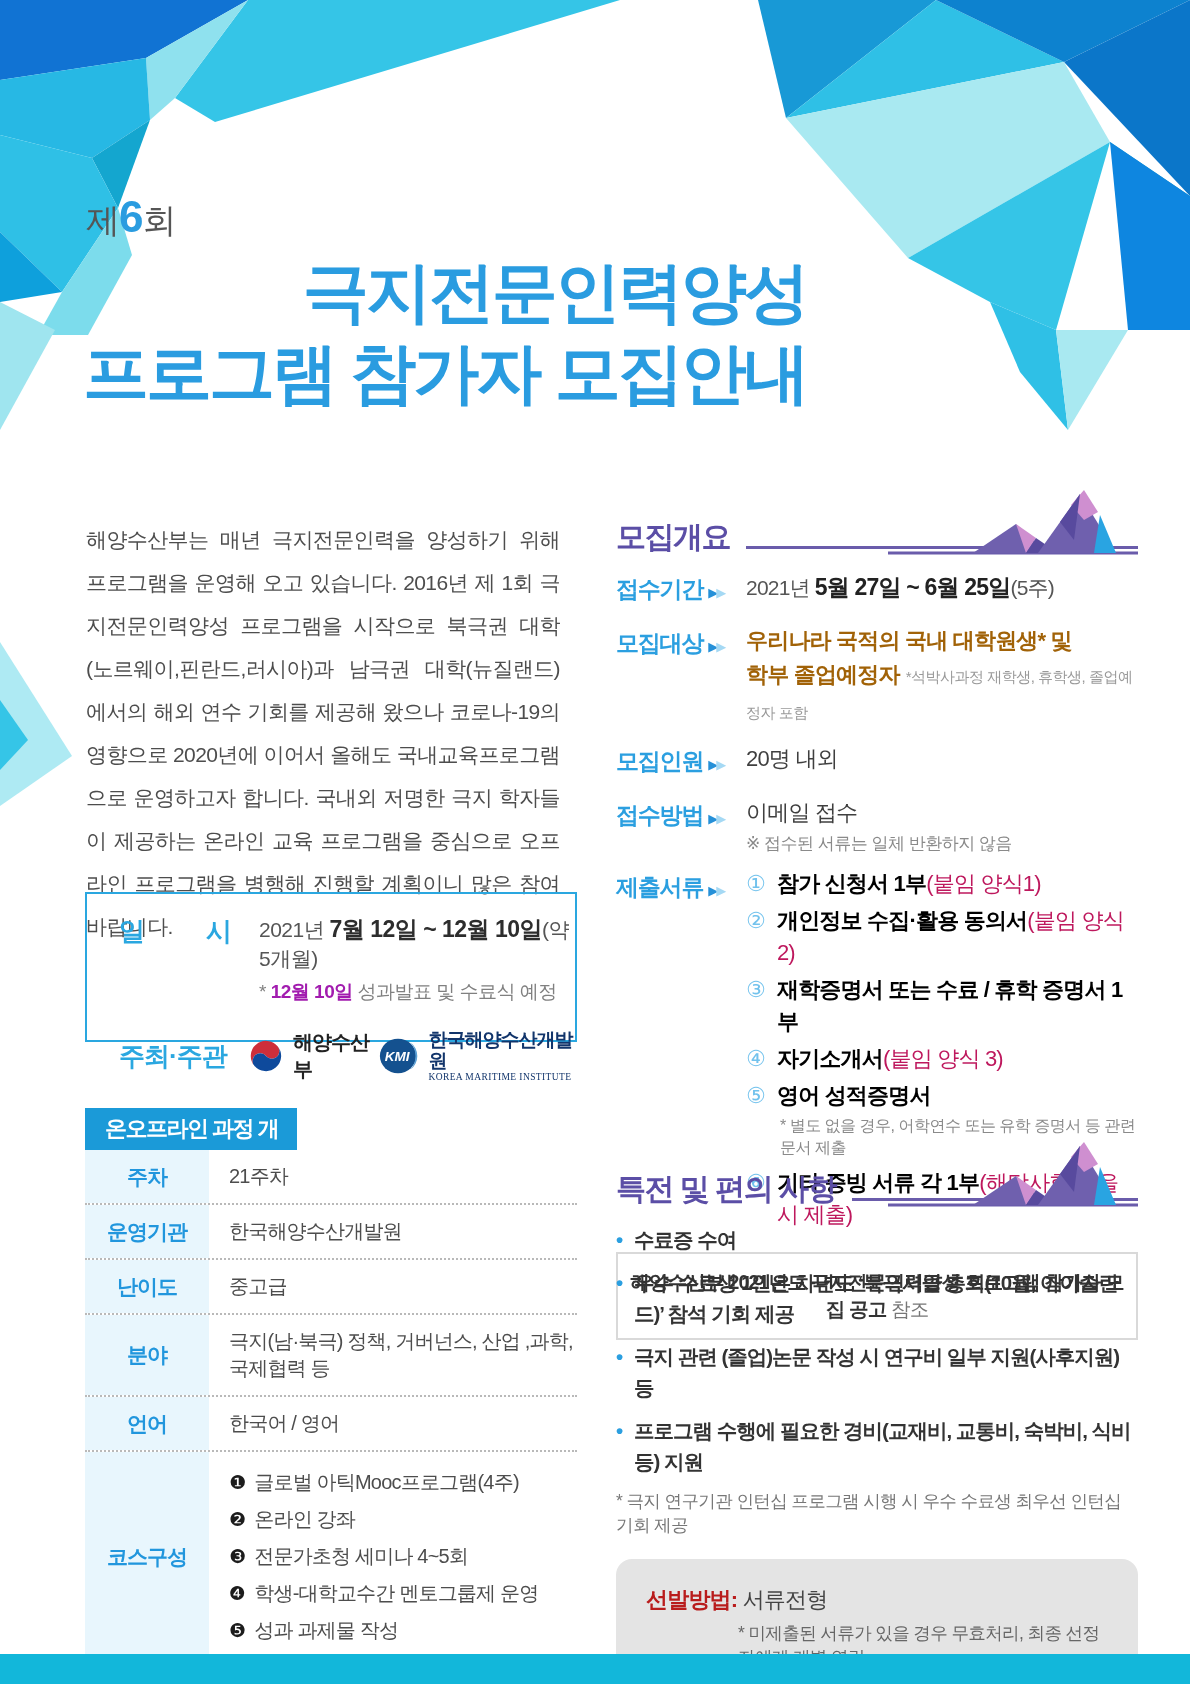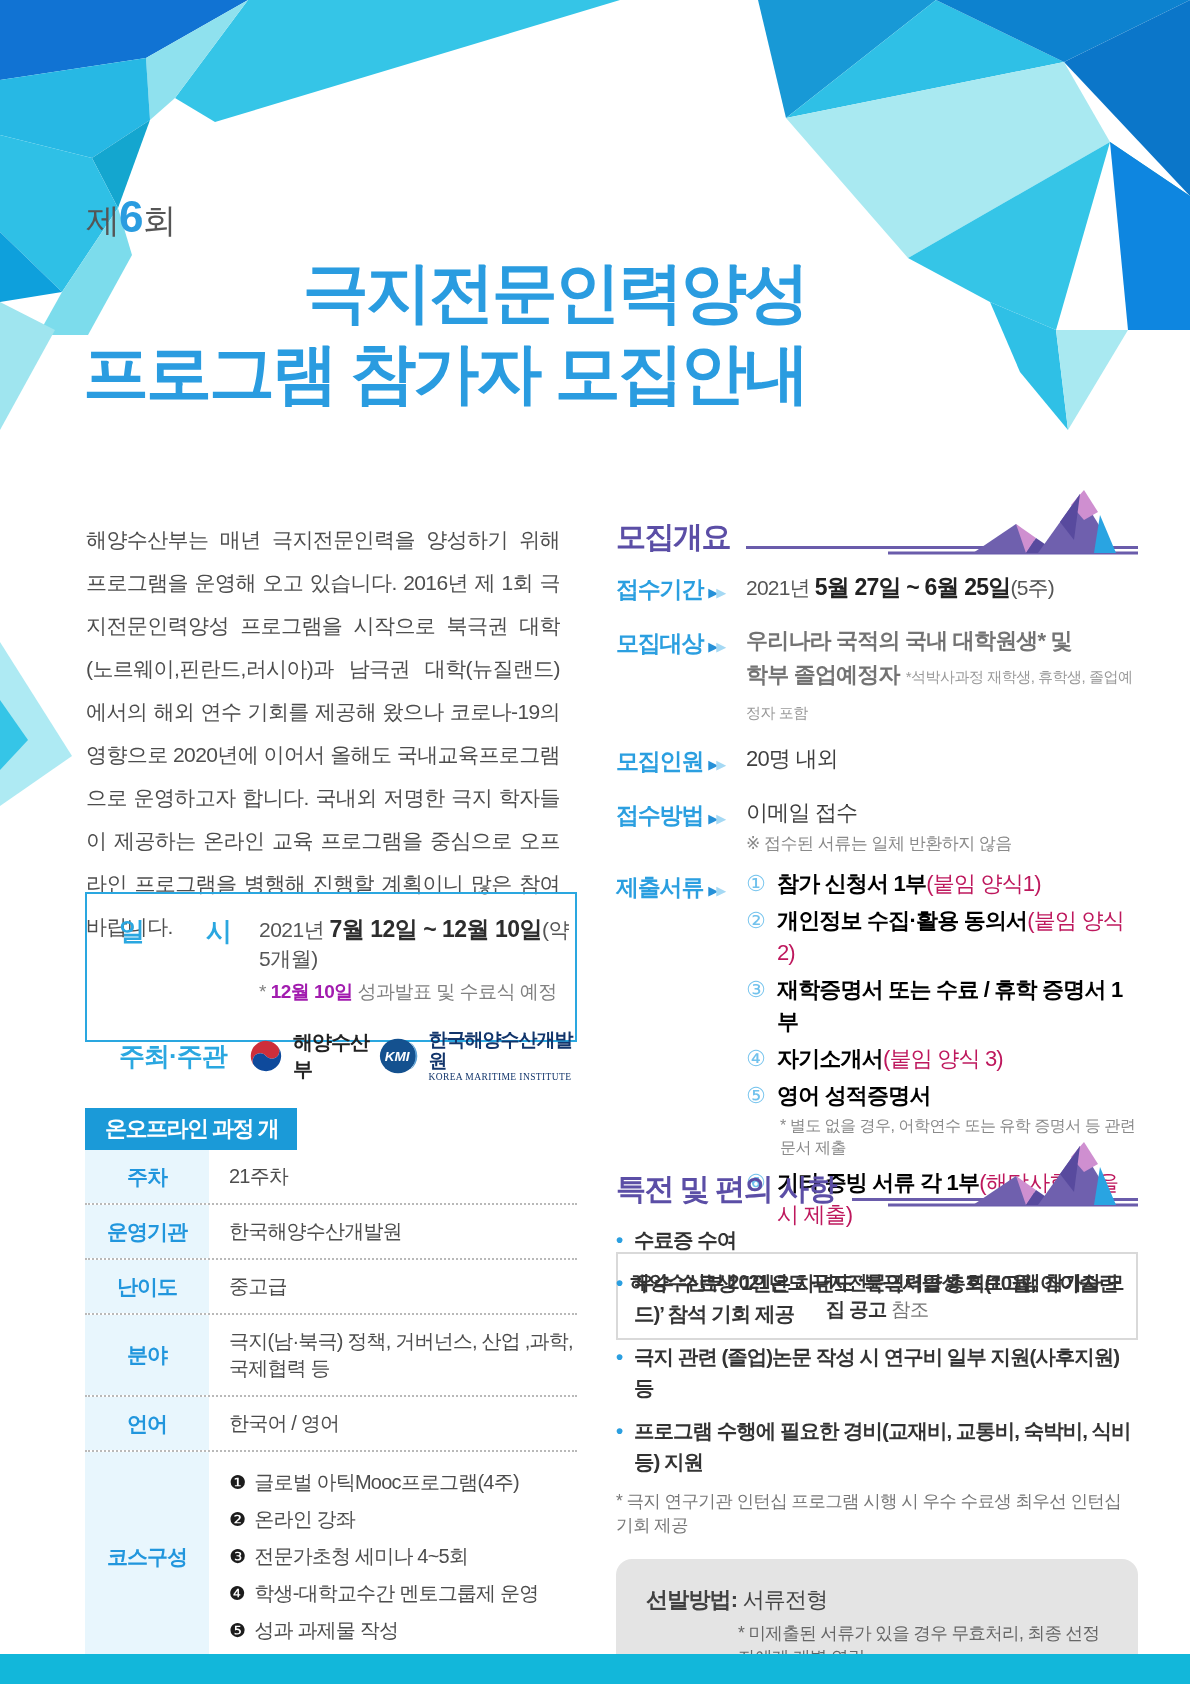--- a/index.html
+++ b/index.html
@@ -69,21 +69,21 @@
   .rrows{margin-top:16px;}
   .rrow{display:flex;margin-bottom:12px;}
   .rlabel{width:130px;flex:none;font-size:23px;font-weight:bold;color:#2b9fe0;letter-spacing:-1.2px;
           line-height:38px;white-space:nowrap;}
   .arr{font-size:13px;letter-spacing:-2px;margin-left:5px;}
   .arr .a1{font-style:normal;color:#2590d8;}
   .arr .a2{font-style:normal;color:#a5d9f4;}
   .rval{flex:1;font-size:22px;color:#3f3f3f;letter-spacing:-0.8px;line-height:34px;}
   .v-norm{color:#555;font-size:21px;}
   .v-strong{font-size:23px;font-weight:bold;color:#222;}
-  .tgt-line{color:#737373;font-weight:bold;}
+  .tgt-line{color:#a16207;font-weight:bold;}
   .tgt-note{font-size:15px;color:#999;font-weight:normal;margin-left:6px;letter-spacing:-0.5px;}
   .small-note{font-size:17px;color:#8a8a8a;letter-spacing:-0.5px;line-height:24px;margin-top:2px;}
 
   .doc-item{display:flex;align-items:baseline;gap:12px;line-height:32px;margin-bottom:5px;}
   .doc-num{color:#72c2ed;font-size:22px;flex:none;}
   .doc-bold{font-weight:bold;color:#000000;}
   .doc-normal{color:#be185d;}
   .doc-note{font-size:16px;color:#8a8a8a;letter-spacing:-0.5px;margin:-2px 0 8px 34px;line-height:22px;}
 
   .ref-box{margin-top:16px;border:2px solid #d9d9d9;padding:15px 8px;text-align:center;
@@ -93,21 +93,21 @@
 
   
   .ben-list{margin-top:18px;}
   .ben-item{position:relative;padding-left:18px;font-size:20.5px;font-weight:bold;color:#333;
             line-height:31px;margin-bottom:12px;letter-spacing:-1px;}
   .ben-item::before{content:"\2022";position:absolute;left:0;top:0;color:#2b9fe0;}
   .ben-note{font-size:17.5px;color:#777;letter-spacing:-0.6px;margin-top:4px;}
 
   .contact-box{margin-top:22px;background:#e4e4e4;border-radius:16px;padding:26px 28px 28px 30px;}
   .sel-row{font-size:22px;letter-spacing:-0.8px;}
-  .sel-label{font-weight:bold;color:#404040;}
+  .sel-label{font-weight:bold;color:#b91c1c;}
   .sel-value{color:#444;}
   .sel-note{font-size:17.5px;color:#666;letter-spacing:-0.6px;margin:6px 0 0 92px;}
 </style>
 </head>
 <body>
 
 <div class="page">
 
   <svg class="deco-tl" viewBox="0 0 640 820" preserveAspectRatio="none">
     <polygon fill="#1173d3" points="0,0 248,0 146,58 0,80"></polygon>

